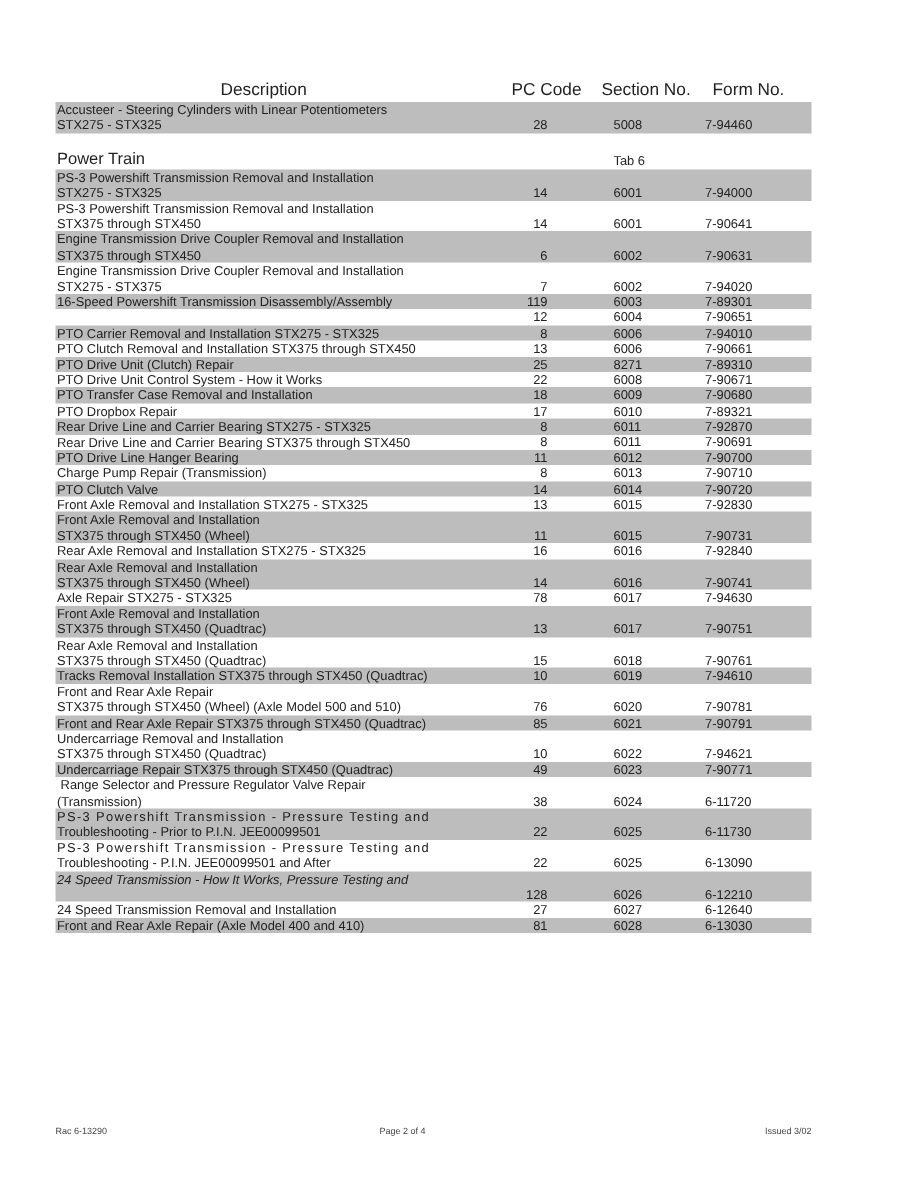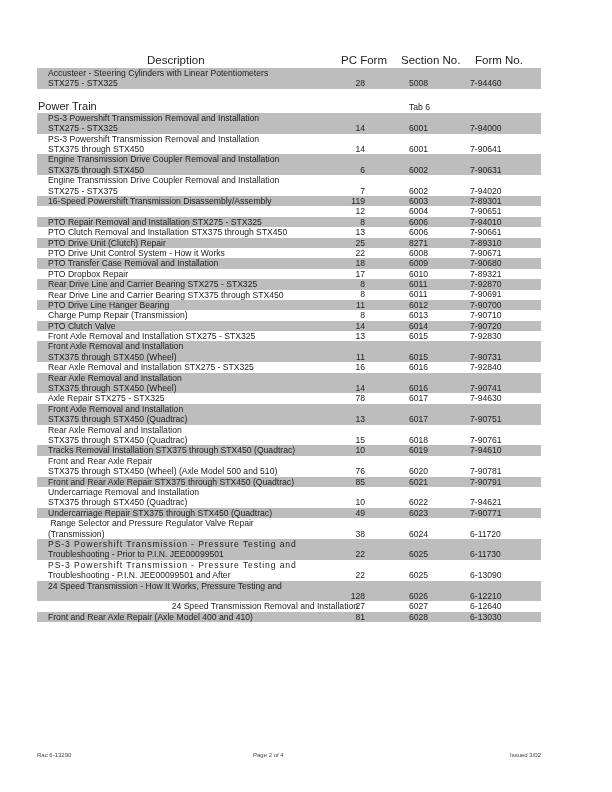--- a/index.html
+++ b/index.html
@@ -7,21 +7,21 @@
          font-family:"Liberation Sans", sans-serif; color:#1a1a1a; }
   .page { position:absolute; left:37px; top:54px; width:504px; }
   .hdr { position:relative; height:14px; font-size:11.5px; color:#222; }
   .hdr span { position:absolute; top:0; }
   .h-desc { left:110px; }
   .h-pc { left:304px; }
   .h-sec { left:364px; }
   .h-form { left:438px; }
   .row { position:relative; font-size:8.6px; line-height:10.4px; color:#222; }
   .row.shade { background:#bdbdbd; }
-  .row .desc { padding-left:11px; width:310px; white-space:pre-line; }
+  .row .desc { padding-left:1px; width:310px; white-space:pre-line; }
   .row .pc, .row .sec, .row .form { position:absolute; bottom:0; line-height:10.4px; }
   .row .pc { left:302px; width:26px; text-align:right; }
   .row .sec { left:372px; }
   .row .form { left:433px; }
   .row.two { height:20.8px; }
   .row.one { height:10.4px; }
   .row.wide .desc { letter-spacing:0.9px; }
   .row.wide .desc .l2 { letter-spacing:0; }
   .gap { height:8px; }
   .section-head { position:relative; height:16px; font-size:11px; color:#222; }
@@ -32,21 +32,21 @@
   .f-left { left:0; }
   .f-mid { left:216px; }
   .f-right { right:0; }
 </style>
 </head>
 <body>
 
 <div class="page">
   <div class="hdr">
     <span class="h-desc">Description</span>
-    <span class="h-pc">PC Form</span>
+    <span class="h-pc">PC Code</span>
     <span class="h-sec">Section No.</span>
     <span class="h-form">Form No.</span>
   </div>
 
   <div id="top-rows">
       <div class="row two shade">
         <div class="desc"><div class="l1" style="white-space: pre;">Accusteer - Steering Cylinders with Linear Potentiometers</div><div class="l2">STX275 - STX325</div></div>
         <span class="pc">28</span>
         <span class="sec">5008</span>
         <span class="form">7-94460</span>
@@ -90,21 +90,21 @@
         <span class="pc">119</span>
         <span class="sec">6003</span>
         <span class="form">7-89301</span>
       </div>
       <div class="row one">
         <span class="pc">12</span>
         <span class="sec">6004</span>
         <span class="form">7-90651</span>
       </div>
       <div class="row one shade">
-        <div class="desc"><div class="l1" style="white-space: pre;">PTO Repair Removal and Installation STX275 - STX325</div></div>
+        <div class="desc"><div class="l1" style="white-space: pre;">PTO Carrier Removal and Installation STX275 - STX325</div></div>
         <span class="pc">8</span>
         <span class="sec">6006</span>
         <span class="form">7-94010</span>
       </div>
       <div class="row one">
         <div class="desc"><div class="l1" style="white-space: pre;">PTO Clutch Removal and Installation STX375 through STX450</div></div>
         <span class="pc">13</span>
         <span class="sec">6006</span>
         <span class="form">7-90661</span>
       </div>
@@ -246,27 +246,27 @@
         <span class="sec">6025</span>
         <span class="form">6-11730</span>
       </div>
       <div class="row two wide">
         <div class="desc"><div class="l1" style="white-space: pre;">PS-3 Powershift Transmission - Pressure Testing and</div><div class="l2">Troubleshooting - P.I.N. JEE00099501 and After</div></div>
         <span class="pc">22</span>
         <span class="sec">6025</span>
         <span class="form">6-13090</span>
       </div>
       <div class="row two shade">
-        <div class="desc"><div class="l1" style="white-space: pre;">24 Speed Transmission - How It Works, Pressure Testing and</div></div>
+        <div class="desc"><div class="l1" style="white-space: pre; font-style: italic;">24 Speed Transmission - How It Works, Pressure Testing and</div></div>
         <span class="pc">128</span>
         <span class="sec">6026</span>
         <span class="form">6-12210</span>
       </div>
       <div class="row one">
-        <div class="desc"><div class="l1" style="white-space: pre; text-align: right;">24 Speed Transmission Removal and Installation</div></div>
+        <div class="desc"><div class="l1" style="white-space: pre;">24 Speed Transmission Removal and Installation</div></div>
         <span class="pc">27</span>
         <span class="sec">6027</span>
         <span class="form">6-12640</span>
       </div>
       <div class="row one shade">
         <div class="desc"><div class="l1" style="white-space: pre;">Front and Rear Axle Repair (Axle Model 400 and 410)</div></div>
         <span class="pc">81</span>
         <span class="sec">6028</span>
         <span class="form">6-13030</span>
       </div>

